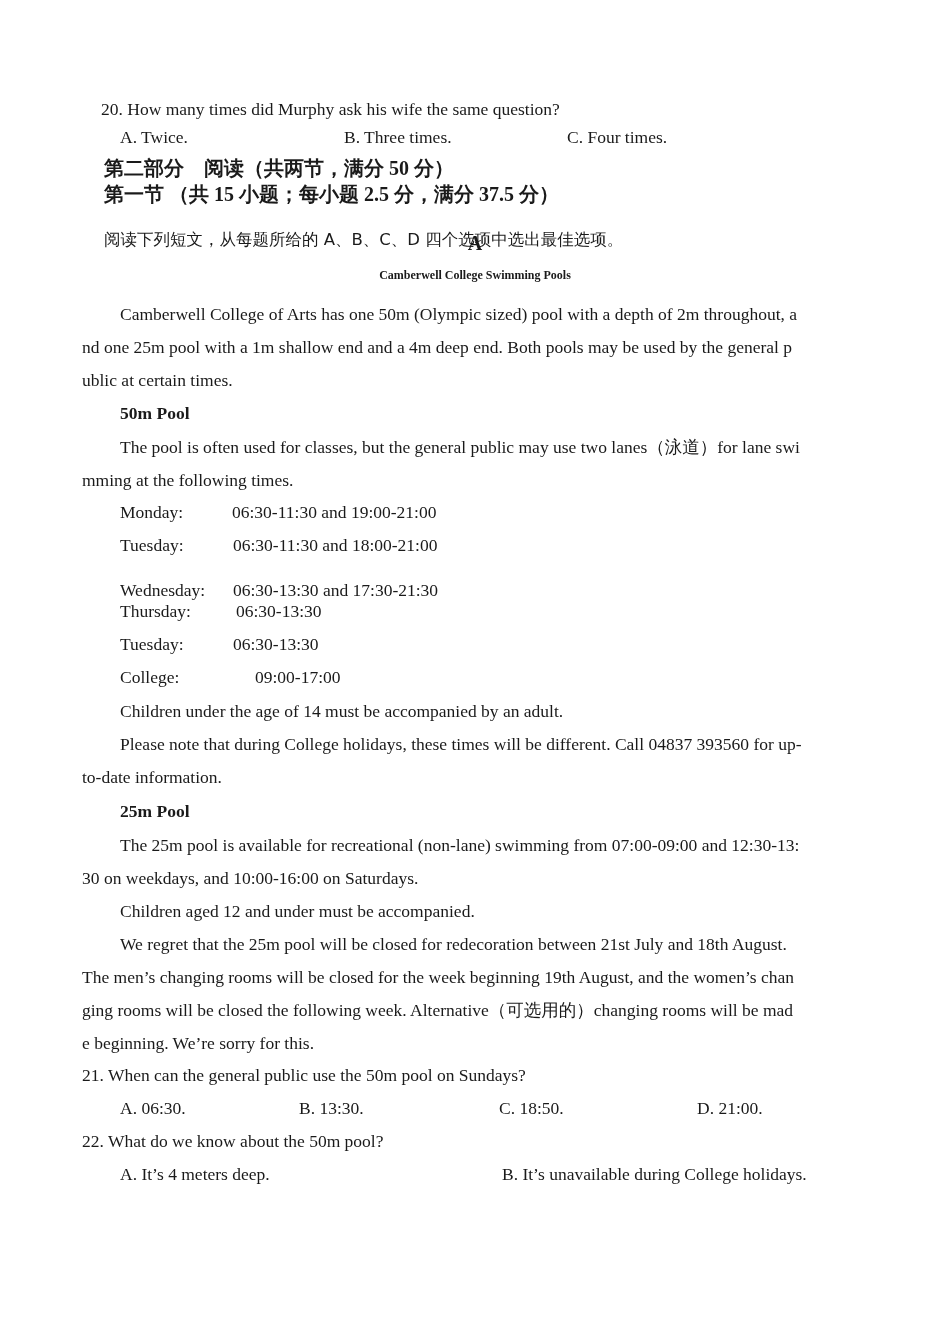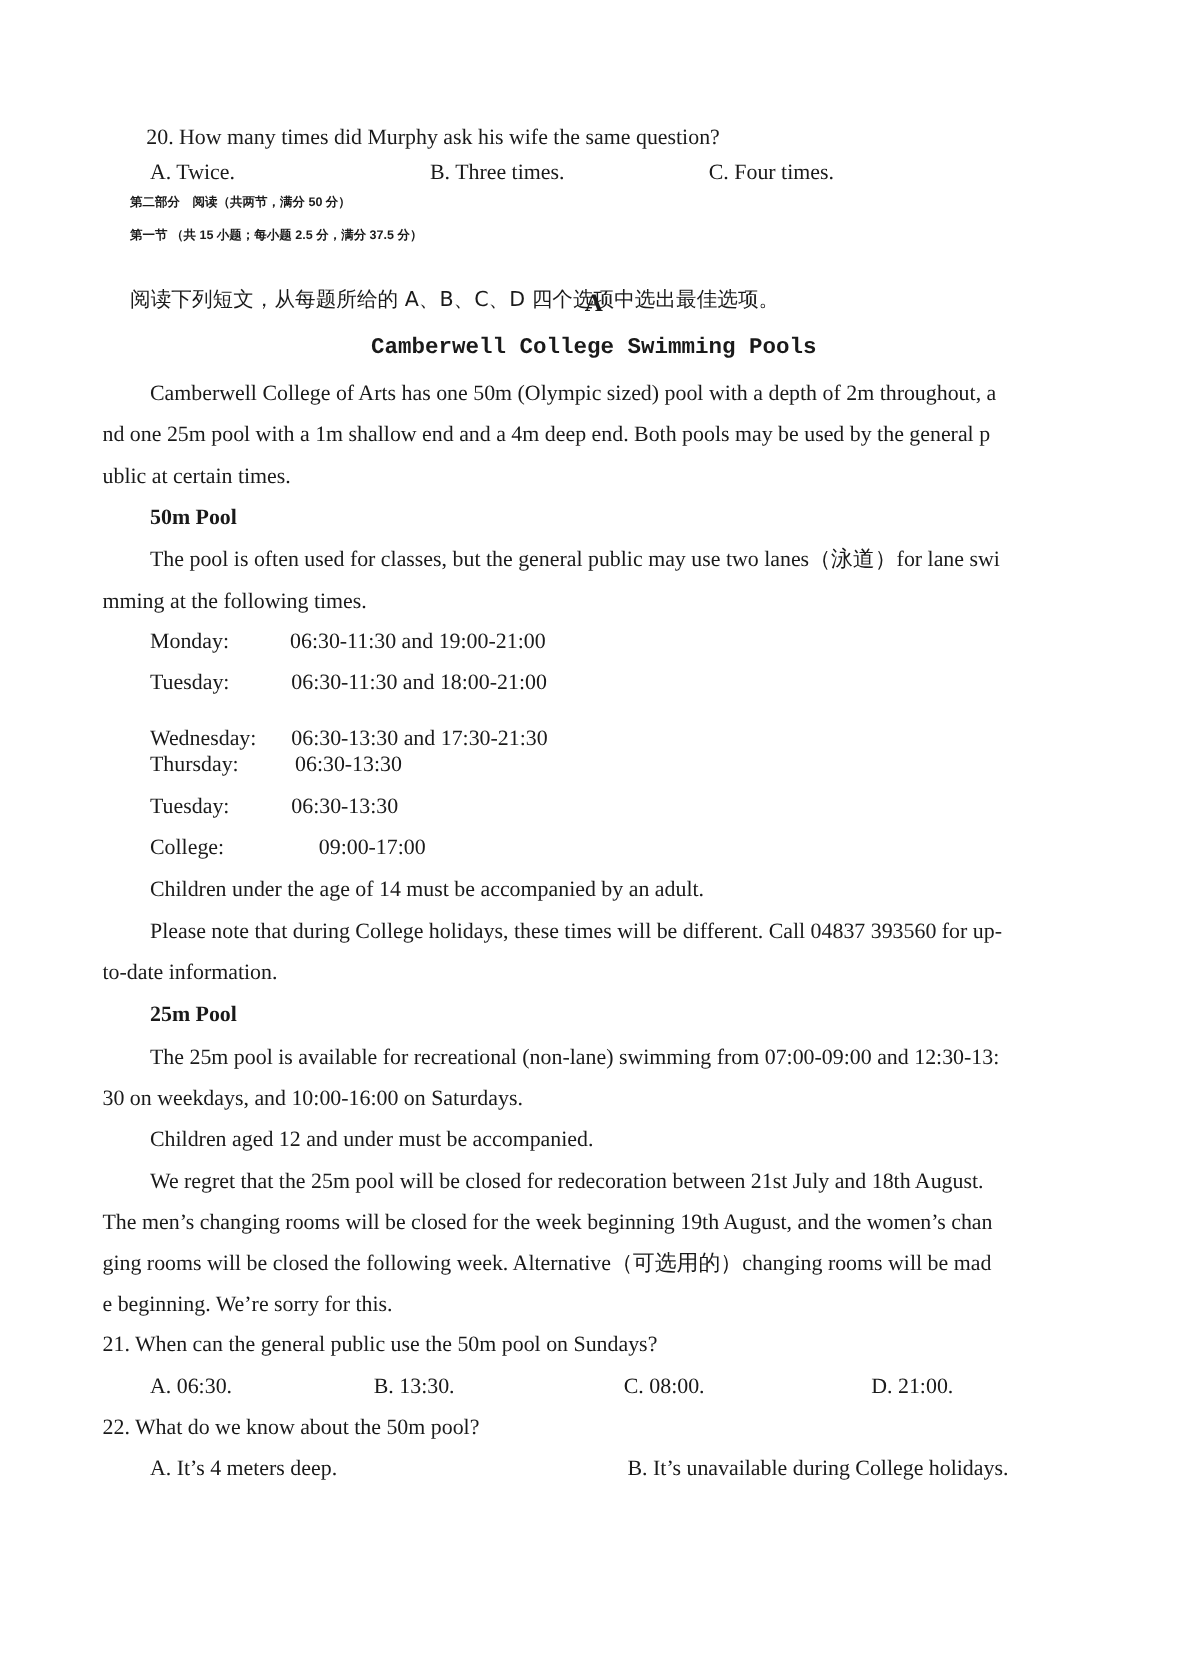--- a/index.html
+++ b/index.html
@@ -5,40 +5,40 @@
     html, body { margin: 0; padding: 0; background: #ffffff; }
     body {
       width: 950px; height: 1342px; position: relative; overflow: hidden;
       font-family: "Liberation Serif", "DejaVu Serif", serif;
       color: #1a1a1a; font-size: 17.5px;
     }
     .abs { position: absolute; white-space: nowrap; }
     .line { position: absolute; left: 82px; width: 780px; white-space: nowrap; line-height: 22px; }
     .bold { font-weight: bold; }
     .cjk { font-family: "DejaVu Sans", "Liberation Sans", sans-serif; font-size: 16.5px; margin-top: 21px; }
-    .cjkb { font-family: Liberation Sans, sans-serif; font-size: 10px; font-weight: bold; }
+    .cjkb { font-family: Liberation Serif, serif; font-size: 20px; font-weight: bold; }
     .center { left: 0; width: 950px; text-align: center; }
     .day { position: absolute; left: 120px; }
     .time { position: absolute; }
     .row { position: absolute; left: 0; width: 778px; height: 22px; }
   </style>
 </head>
 <body>
 
-<div class="abs" style="left:101px; top:99px;margin-left:16px;">20. How many times did Murphy ask his wife the same question?</div>
+<div class="abs" style="left:101px; top:99px;">20. How many times did Murphy ask his wife the same question?</div>
 <div class="abs" style="left:120px; top:127px;">A. Twice.</div>
 <div class="abs" style="left:344px; top:127px;">B. Three times.</div>
 <div class="abs" style="left:567px; top:127px;">C. Four times.</div>
 
 <div class="abs cjkb" style="left:104px; top:155px;">第二部分　阅读（共两节，满分 50 分）</div>
 <div class="abs cjkb" style="left:104px; top:181px;">第一节 （共 15 小题；每小题 2.5 分，满分 37.5 分）</div>
 <div class="abs cjk" style="left:104px; top:208px;">阅读下列短文，从每题所给的 A、B、C、D 四个选项中选出最佳选项。</div>
 
 <div class="abs bold center" style="top:232px; font-size:20px;">A</div>
-<div class="abs bold center" style="top:268px; font-size:18px;font-family:Liberation Mono, monospace;">Camberwell College Swimming Pools</div>
+<div class="abs bold center" style="top:268px; font-size:12px;">Camberwell College Swimming Pools</div>
 
 <div class="line" style="left:120px; top:303px;">Camberwell College of Arts has one 50m (Olympic sized) pool with a depth of 2m throughout, a</div>
 <div class="line" style="top:336px;">nd one 25m pool with a 1m shallow end and a 4m deep end. Both pools may be used by the general p</div>
 <div class="line" style="top:369px;">ublic at certain times.</div>
 
 <div class="line bold" style="left:120px; top:402px;">50m Pool</div>
 <div class="line" style="left:120px; top:436px;">The pool is often used for classes, but the general public may use two lanes（泳道）for lane swi</div>
 <div class="line" style="top:469px;">mming at the following times.</div>
 
 <div>
@@ -78,18 +78,18 @@
 <div class="line" style="left:120px; top:900px;">Children aged 12 and under must be accompanied.</div>
 
 <div class="line" style="left:120px; top:933px;">We regret that the 25m pool will be closed for redecoration between 21st July and 18th August.</div>
 <div class="line" style="top:966px;">The men’s changing rooms will be closed for the week beginning 19th August, and the women’s chan</div>
 <div class="line" style="top:999px;">ging rooms will be closed the following week. Alternative（可选用的）changing rooms will be mad</div>
 <div class="line" style="top:1032px;">e beginning. We’re sorry for this.</div>
 
 <div class="abs" style="left:82px; top:1065px;">21. When can the general public use the 50m pool on Sundays?</div>
 <div class="abs" style="left:120px; top:1098px;">A. 06:30.</div>
 <div class="abs" style="left:299px; top:1098px;">B. 13:30.</div>
-<div class="abs" style="left:499px; top:1098px;">C. 08:00.</div>
+<div class="abs" style="left:499px; top:1098px;">C. 18:50.</div>
 <div class="abs" style="left:697px; top:1098px;">D. 21:00.</div>
 
 <div class="abs" style="left:82px; top:1131px;">22. What do we know about the 50m pool?</div>
 <div class="abs" style="left:120px; top:1164px;">A. It’s 4 meters deep.</div>
 <div class="abs" style="left:502px; top:1164px;">B. It’s unavailable during College holidays.</div>
 
 </body></html>

